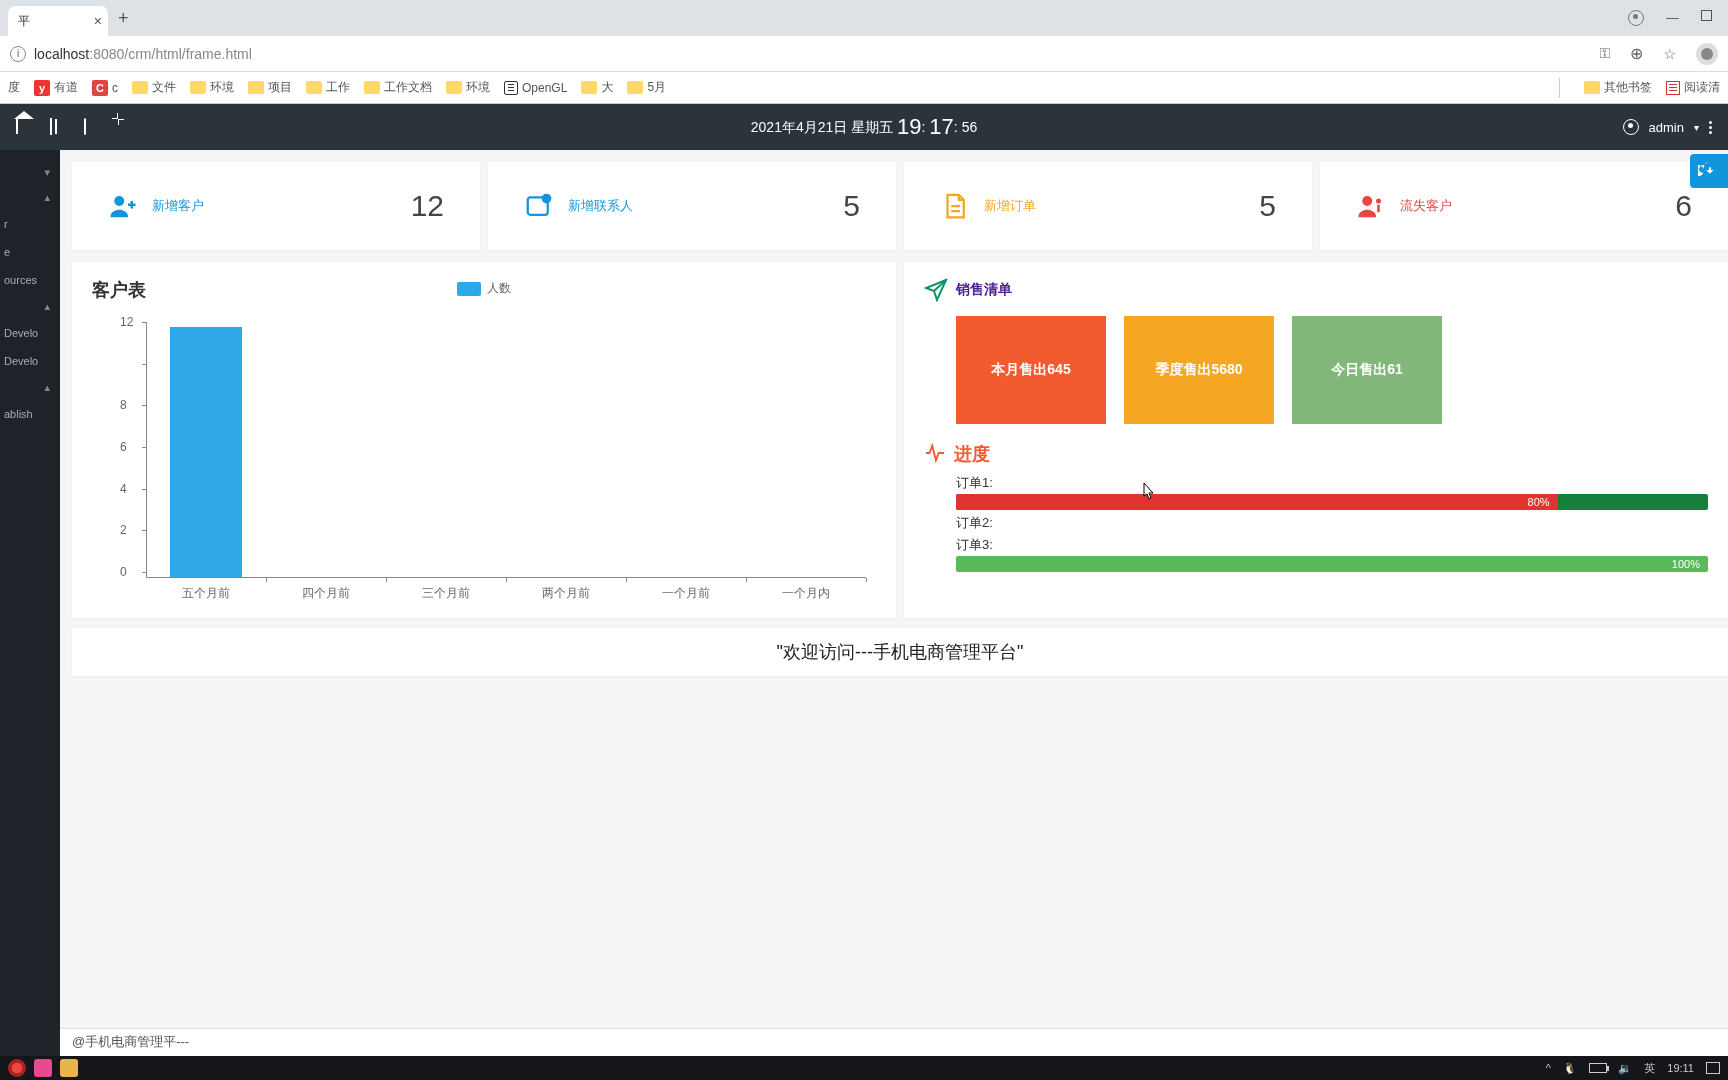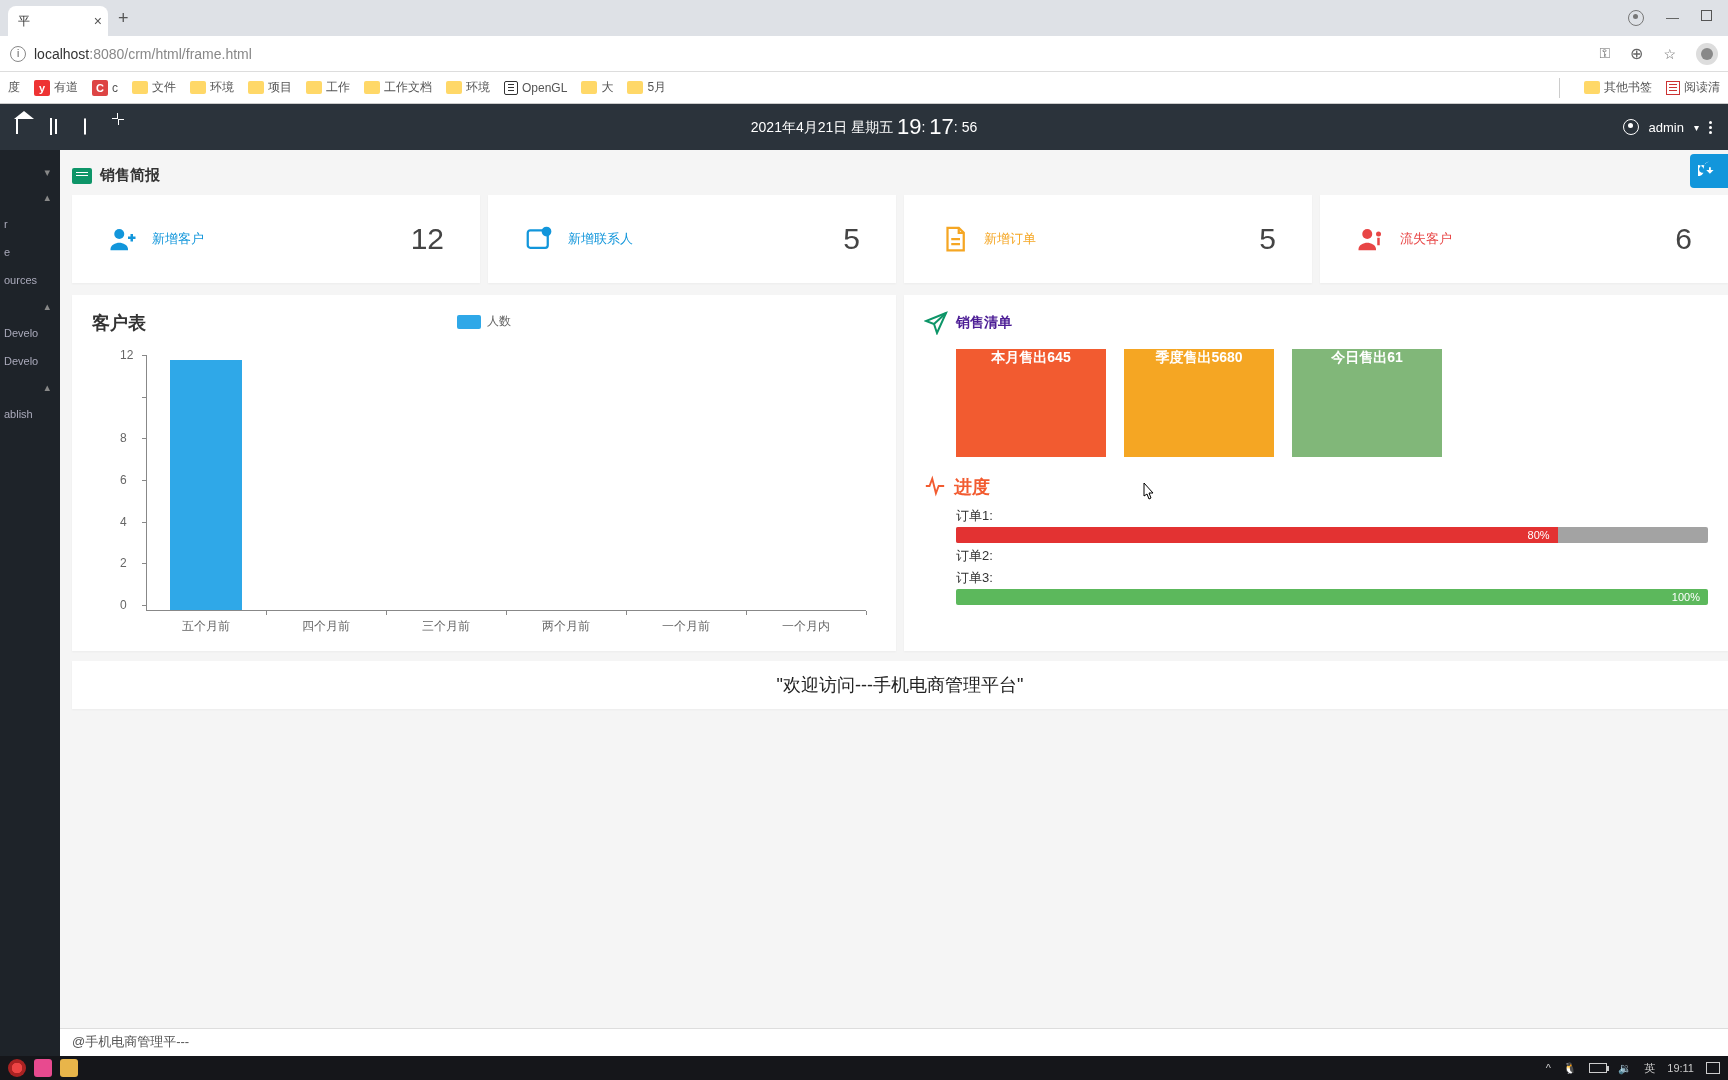--- a/index.html
+++ b/index.html
@@ -81,31 +81,31 @@
 .y-line{position:absolute;left:54px;top:0;bottom:24px;width:1px;background:#888}
 .tick-mark{position:absolute;left:-4px;width:4px;height:1px;background:#888}
 .x-tick-mark{position:absolute;bottom:-4px;width:1px;height:4px;background:#888}
 .bar{position:absolute;bottom:25px;width:72px;background:#2fa8e8}
 .x-lab{position:absolute;bottom:0;font-size:12px;color:#666;transform:translateX(-50%)}
 
 .list-head{display:flex;align-items:center;gap:8px;margin-bottom:14px}
 .plane-ico{color:#0d9568}
 .list-title{color:#4c1d95;font-weight:bold;font-size:14px}
 .sale-boxes{display:flex;gap:18px;padding-left:32px}
-.sale-box{width:150px;height:108px;display:flex;justify-content:center;color:#fff;font-weight:bold;font-size:14px}
+.sale-box{width:150px;height:108px;display:flex;align-items:center;justify-content:center;color:#fff;font-weight:bold;font-size:14px}
 .sb1{background:#f25b30}
 .sb2{background:#f5a623}
 .sb3{background:#81b779}
 
 .prog-head{display:flex;align-items:flex-start;gap:8px;margin:18px 0 8px}
 .pulse-ico{color:#f25b30}
 .prog-title{color:#f25b30;font-weight:bold;font-size:18px}
 .prog-row{padding-left:32px;margin-bottom:4px}
 .prog-label{font-size:13px;color:#333;margin-bottom:2px}
-.prog-bar{height:16px;background:#a3a3a3;border-radius:2px;overflow:hidden;position:relative}
+.prog-bar{height:16px;background:#15803d;border-radius:2px;overflow:hidden;position:relative}
 .prog-fill{height:100%;display:flex;align-items:center;justify-content:flex-end;padding-right:8px;color:#fff;font-size:11px}
 .pf1{background:#e33232}
 .pf2{background:#f5a623}
 .pf3{background:#5cb85c}
 
 .marquee{background:#fff;margin-top:10px;padding:12px;text-align:center;font-size:18px;color:#222;box-shadow:0 1px 2px rgba(0,0,0,.04)}
 
 .footer{position:fixed;bottom:24px;left:60px;right:0;height:28px;background:#fff;border-top:1px solid #ddd;padding:4px 12px;font-size:13px;color:#555}
 
 .taskbar{position:fixed;bottom:0;left:0;right:0;height:24px;background:#15161a;display:flex;align-items:center;padding:0 8px;color:#ccc;font-size:11px}
@@ -238,24 +238,20 @@
     <div class="side-item">Develo</div>
     <div class="side-expand">▴</div>
     <div class="side-item">ablish</div>
   </div>
 
   <div class="main">
     <div class="float-btn">
       <svg viewBox="0 0 24 24" fill="#fff">
           <path d="M12 2a5 5 0 00-4.9 4A4 4 0 004 14h2a6 6 0 11.3-4.2A7 7 0 0112 2zm2 6v3h3l-4 4-4-4h3V8h2z"></path>
         </svg>
-    </div>
-    <div class="sec-head">
-      <span class="mon-ico"></span>
-      <span class="sec-title">销售简报</span>
     </div>
 
     <div class="stats">
       <div class="stat-card">
         <svg class="stat-ico c-blue" viewBox="0 0 24 24" fill="currentColor">
             <circle cx="9" cy="8" r="4"></circle>
             <path d="M2 20c0-3 4-5 7-5s7 2 7 5v1H2z"></path>
             <path d="M18 8h2v2h2v2h-2v2h-2v-2h-2v-2h2z"></path>
           </svg>
         <span class="c-blue">新增客户</span>

